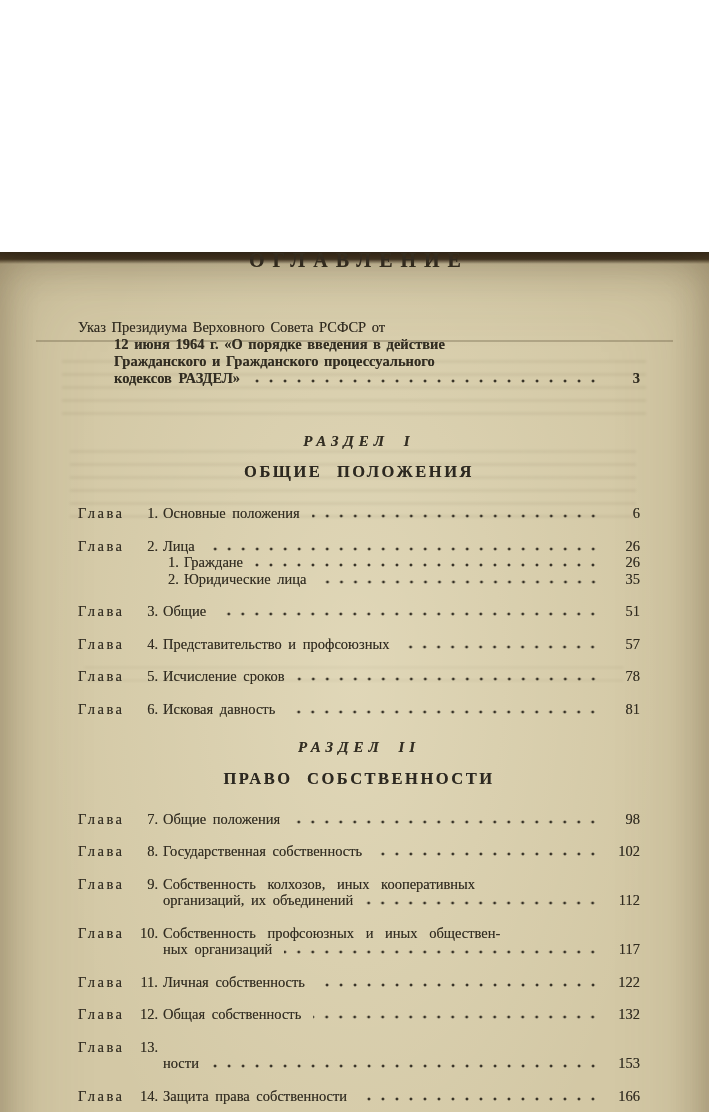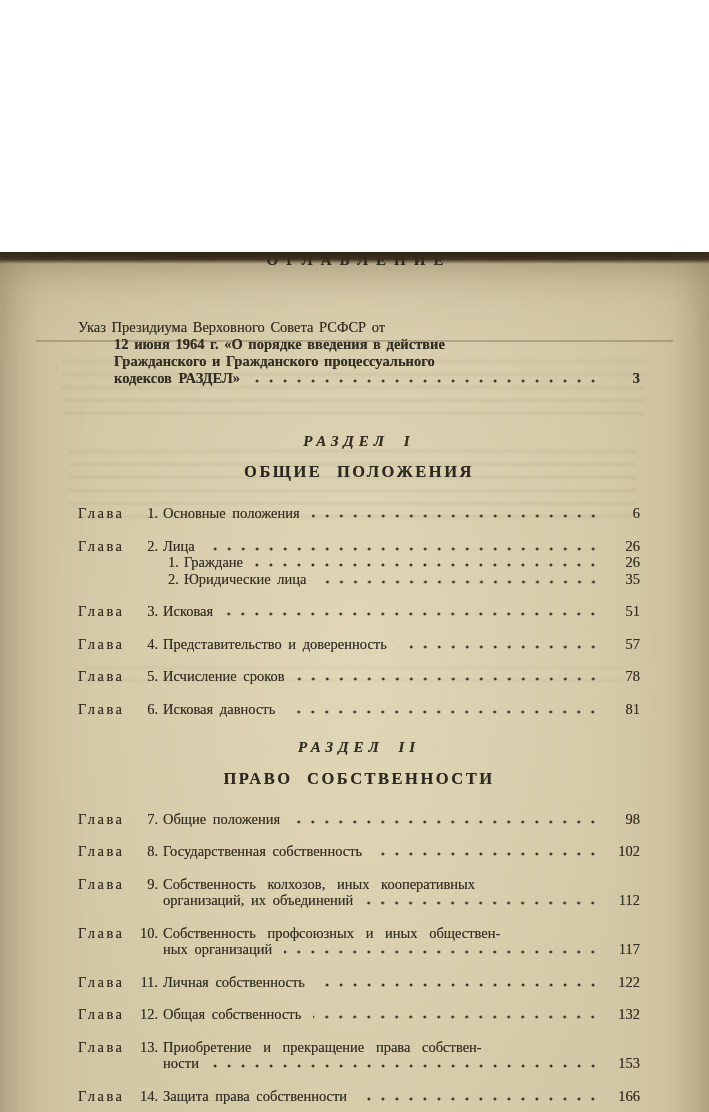--- a/index.html
+++ b/index.html
@@ -44,21 +44,21 @@
     position: relative;
     width: 562px;
     margin-left: 78px;
     font-size: 14.5px;
     line-height: 16.5px;
     text-shadow: 0 0 0.5px rgba(50,45,35,0.55);
   }
   .title {
     margin-top: 252px;
     text-align: center;
-    font-size: 15px; font-weight: bold;
+    font-size: 20px; font-weight: bold;
     letter-spacing: 8px;
     color: #2c2820;
   }
   .preamble { margin-top: 50px; word-spacing: 2px; }
   .p-line { line-height: 17px; }
   .ind { padding-left: 36px; font-weight: bold; }
 
   .kicker {
     margin-top: 46px;
     text-align: center;
@@ -162,31 +162,31 @@
           <span class="txt">Юридические лица</span>
           <span class="leader"></span>
           <span class="pg">35</span>
         </div>
       </div>
 
       <div class="entry">
         <div class="row">
           <span class="lbl">Глава</span>
           <span class="num">3.</span>
-          <span class="txt">Исковая</span>
+          <span class="txt">Общие</span>
           <span class="leader"></span>
           <span class="pg">51</span>
         </div>
       </div>
 
       <div class="entry">
         <div class="row">
           <span class="lbl">Глава</span>
           <span class="num">4.</span>
-          <span class="txt">Представительство и доверенность</span>
+          <span class="txt">Представительство и профсоюзных</span>
           <span class="leader"></span>
           <span class="pg">57</span>
         </div>
       </div>
 
       <div class="entry">
         <div class="row">
           <span class="lbl">Глава</span>
           <span class="num">5.</span>
           <span class="txt">Исчисление сроков</span>
@@ -275,21 +275,20 @@
           <span class="txt">Общая собственность</span>
           <span class="leader"></span>
           <span class="pg">132</span>
         </div>
       </div>
 
       <div class="entry">
         <div class="row">
           <span class="lbl">Глава</span>
           <span class="num">13.</span>
-          <span class="txt wide">Приобретение и прекращение права собствен-</span>
         </div>
         <div class="row controw">
           <span class="txt">ности</span>
           <span class="leader"></span>
           <span class="pg">153</span>
         </div>
       </div>
 
       <div class="entry">
         <div class="row">

